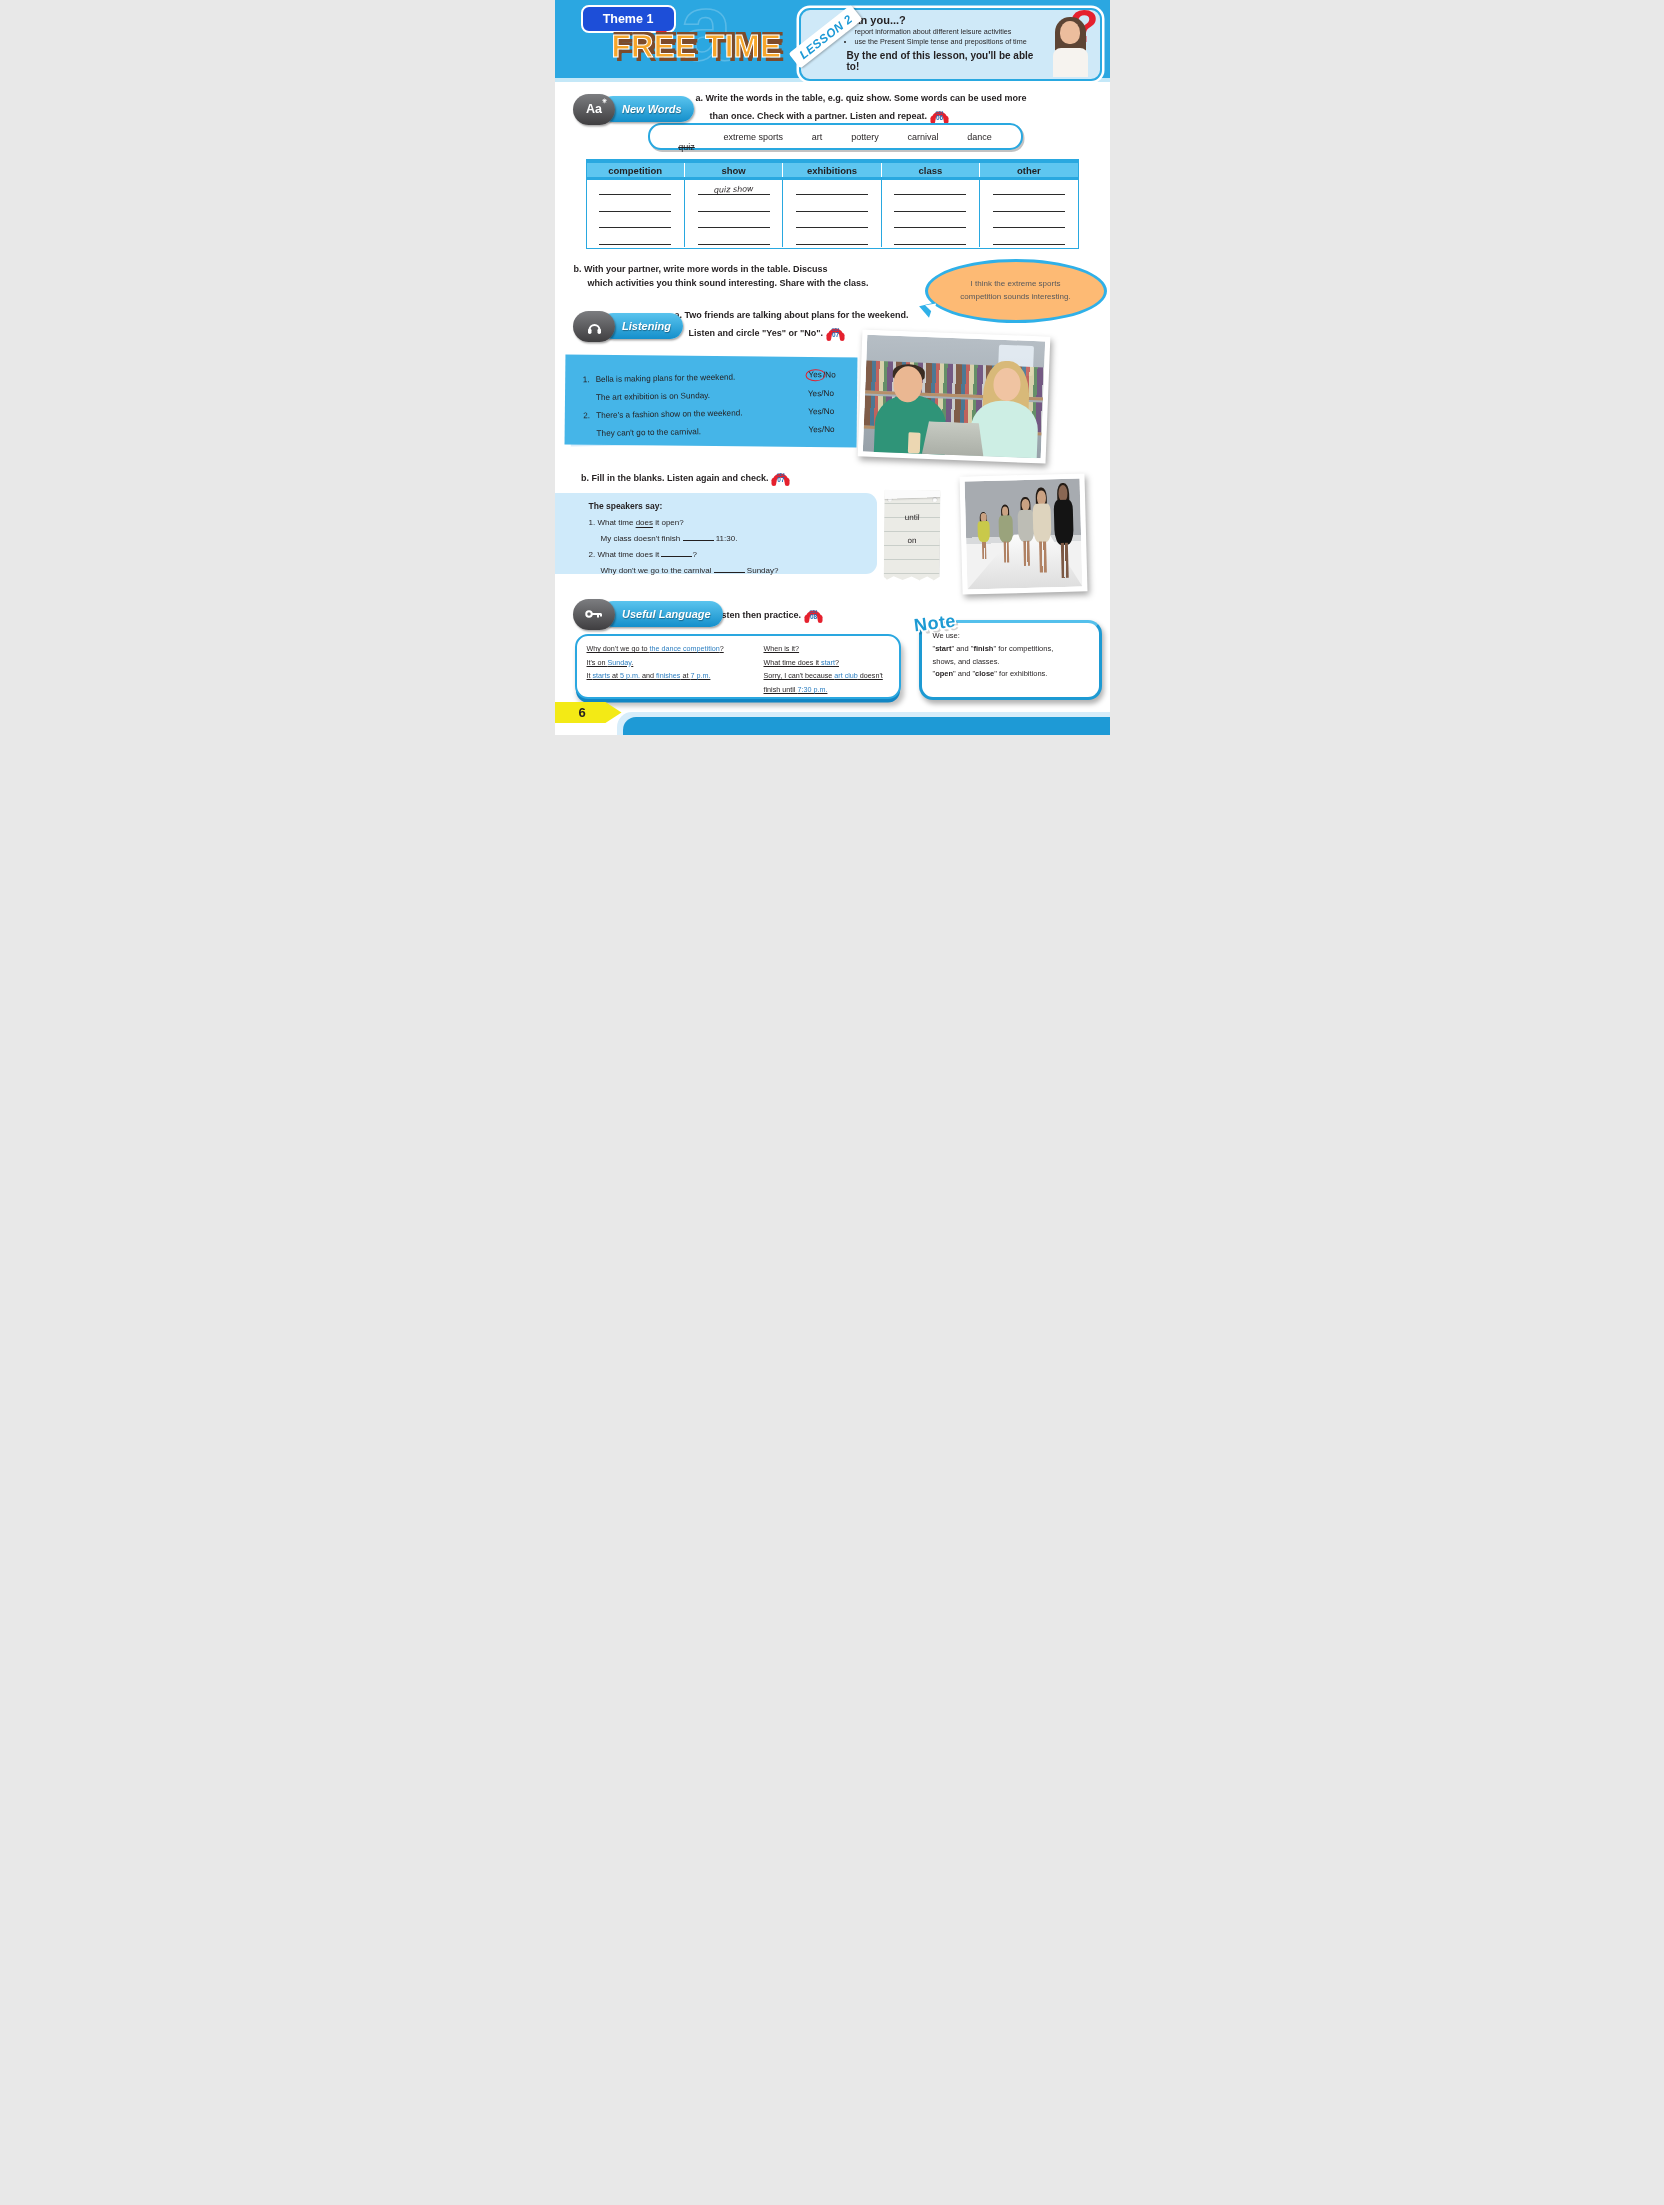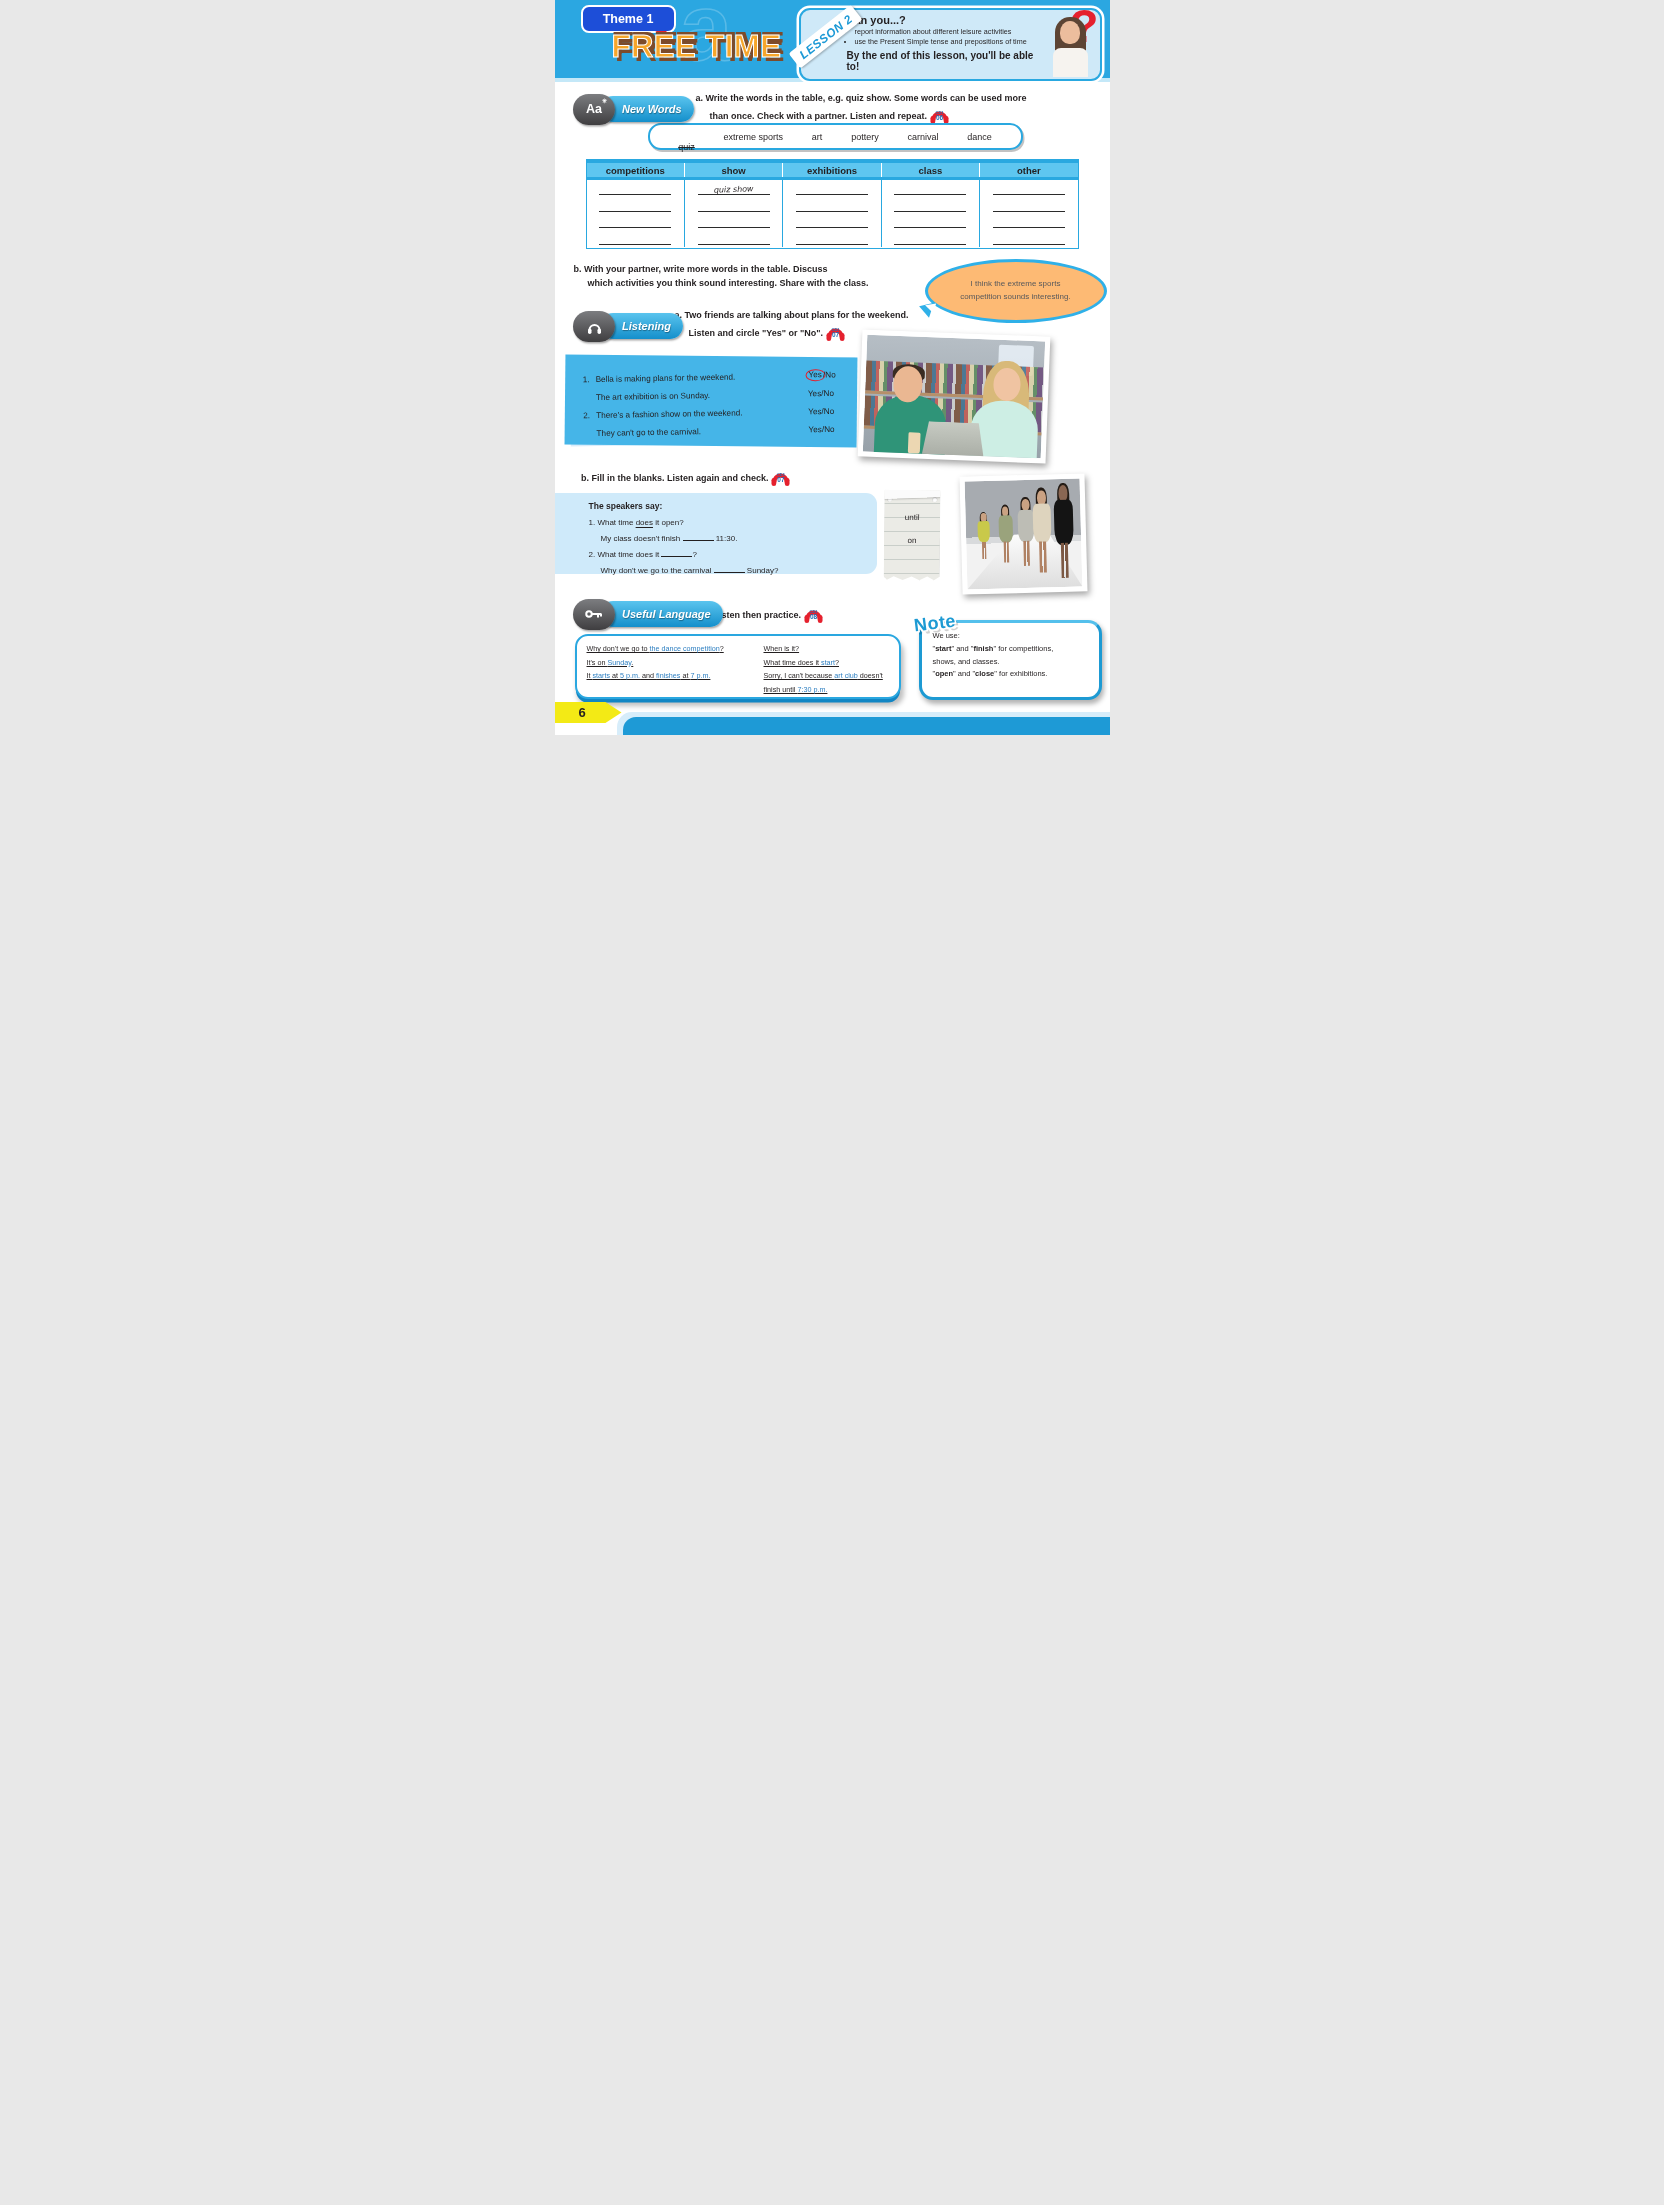--- a/index.html
+++ b/index.html
@@ -214,21 +214,21 @@
       <span class="strike">quiz</span>
       <span>extreme sports</span>
       <span>art</span>
       <span>pottery</span>
       <span>carnival</span>
       <span>dance</span>
     </div>
 
   <div class="vtable">
     <div class="thead">
-        <div class="th">competitions</div>
+        <div class="th">competition</div>
         <div class="th">show</div>
         <div class="th">exhibitions</div>
         <div class="th">class</div>
         <div class="th">other</div>
       </div>
     <div class="tbody">
         <div class="td">
           <div class="slot"></div>
           <div class="slot"></div>
           <div class="slot"></div>

